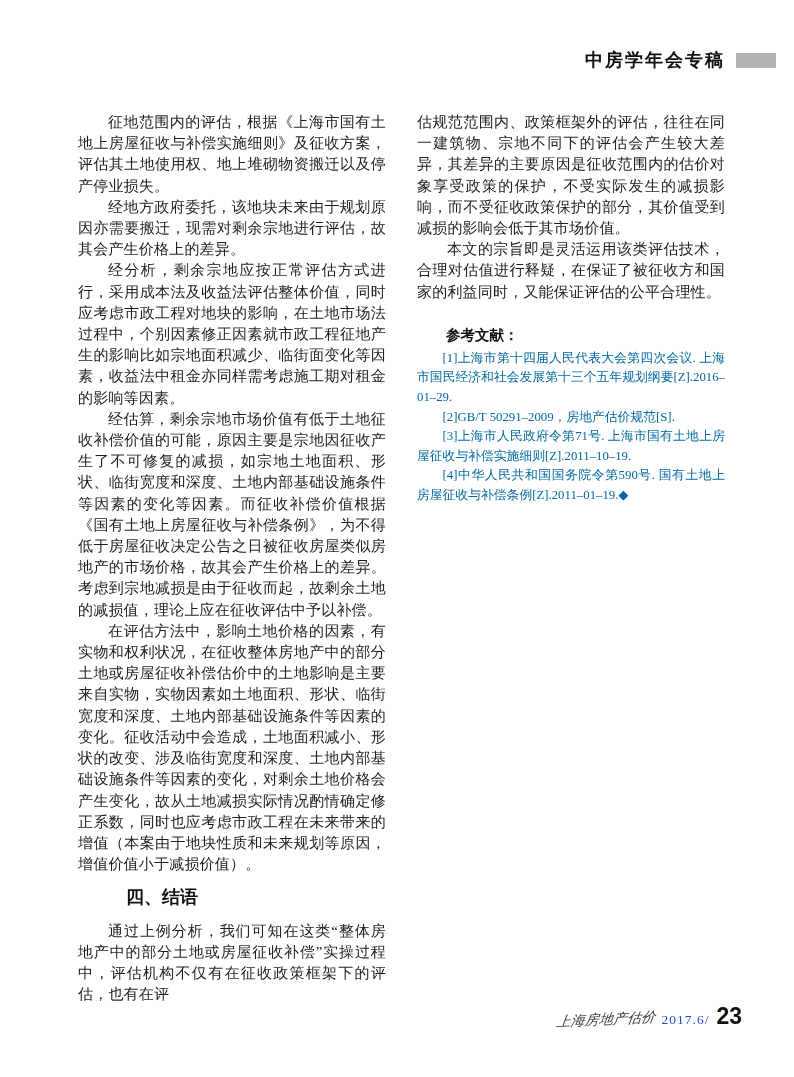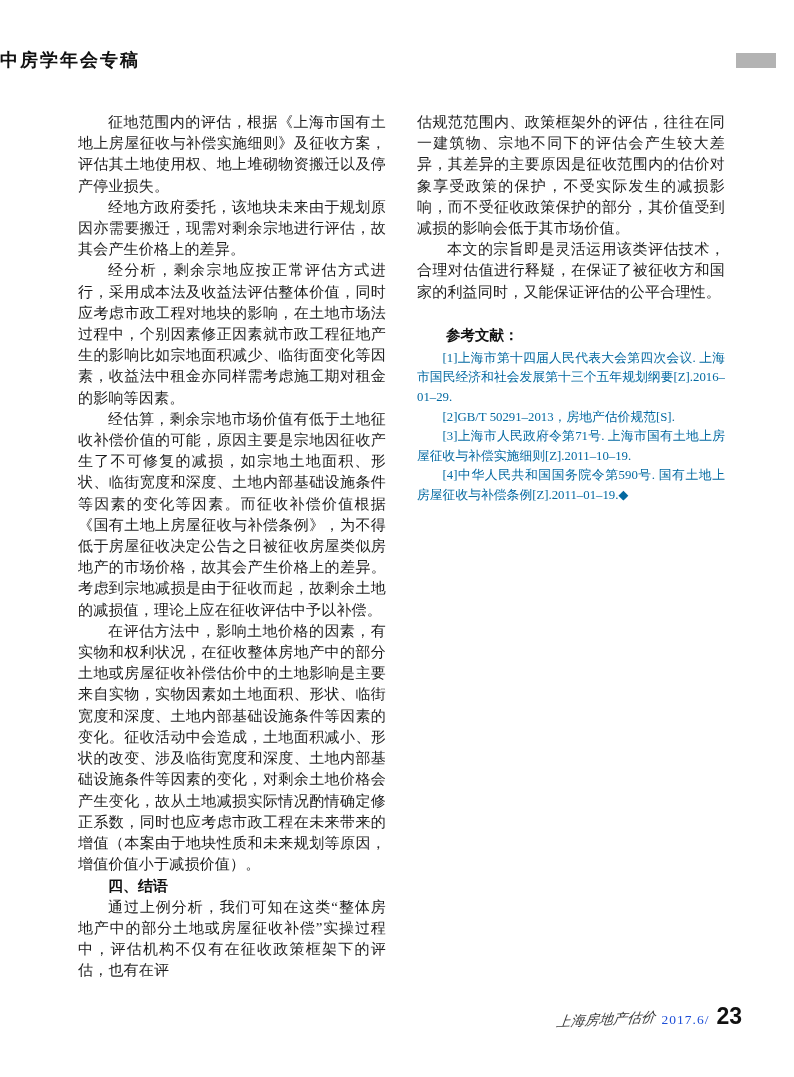--- a/index.html
+++ b/index.html
@@ -5,43 +5,43 @@
   html, body { margin:0; padding:0; background:#ffffff; }
   .page {
     position:relative; width:794px; height:1077px; background:#ffffff;
     font-family:"Liberation Serif","DejaVu Serif",serif;
     color:#1d1d1d; overflow:hidden;
   }
 
   
   .header {
     position:absolute; top:48px; left:0; right:18px;
-    display:flex; justify-content:space-between; align-items:center; gap:11px;
+    display:flex; justify-content:flex-end; align-items:center; gap:11px;
   }
   .header-title {
     font-family:"Liberation Sans","DejaVu Sans",sans-serif;
     font-weight:bold; font-size:18px; letter-spacing:2px; color:#111;
   }
   .header-bar { width:40px; height:15px; background:#b3b3b3; }
 
   
   .col { position:absolute; top:112px; width:308px; }
   .col-left  { left:78px; }
   .col-right { left:408px;margin-left:9px; }
 
   p.body {
     margin:0; font-size:15px; line-height:21.2px;
     text-align:justify; letter-spacing:0.2px;
   }
   p.indent { text-indent:2em; }
   p.noindent { text-indent:0; }
 
   .section-heading {
-    margin:0; font-family:"Liberation Sans","DejaVu Sans",sans-serif;
-    font-weight:bold; font-size:15px; line-height:21.2px; text-indent:2em; color:#111;
+    margin:12px; font-family:"Liberation Sans","DejaVu Sans",sans-serif;
+    font-weight:bold; font-size:18px; line-height:21.2px; text-indent:2em; color:#111;
   }
 
   
   .references { margin-top:22px; }
   .refs-heading {
     margin:0 0 3px 0; font-family:"Liberation Sans","DejaVu Sans",sans-serif;
     font-weight:bold; font-size:14.5px; line-height:21px; text-indent:2em; color:#111;
   }
   p.ref {
     margin:0; font-size:12.8px; line-height:19.6px;
@@ -84,21 +84,21 @@
     <p class="body indent">通过上例分析，我们可知在这类“整体房地产中的部分土地或房屋征收补偿”实操过程中，评估机构不仅有在征收政策框架下的评估，也有在评</p>
   </div>
 
   <div class="col col-right">
     <p class="body noindent">估规范范围内、政策框架外的评估，往往在同一建筑物、宗地不同下的评估会产生较大差异，其差异的主要原因是征收范围内的估价对象享受政策的保护，不受实际发生的减损影响，而不受征收政策保护的部分，其价值受到减损的影响会低于其市场价值。</p>
     <p class="body indent">本文的宗旨即是灵活运用该类评估技术，合理对估值进行释疑，在保证了被征收方和国家的利益同时，又能保证评估的公平合理性。</p>
 
     <div class="references">
       <h4 class="refs-heading">参考文献：</h4>
       <p class="ref">[1]上海市第十四届人民代表大会第四次会议. 上海市国民经济和社会发展第十三个五年规划纲要[Z].2016–01–29.</p>
-      <p class="ref">[2]GB/T 50291–2013，房地产估价规范[S].</p>
+      <p class="ref">[2]GB/T 50291–2009，房地产估价规范[S].</p>
       <p class="ref">[3]上海市人民政府令第71号. 上海市国有土地上房屋征收与补偿实施细则[Z].2011–10–19.</p>
       <p class="ref">[4]中华人民共和国国务院令第590号. 国有土地上房屋征收与补偿条例[Z].2011–01–19.◆</p>
     </div>
   </div>
 
   <div class="footer">
     <span class="journal-script">上海房地产估价</span>
     <span class="issue-label">2017.6/</span>
     <span class="page-number">23</span>
   </div>

